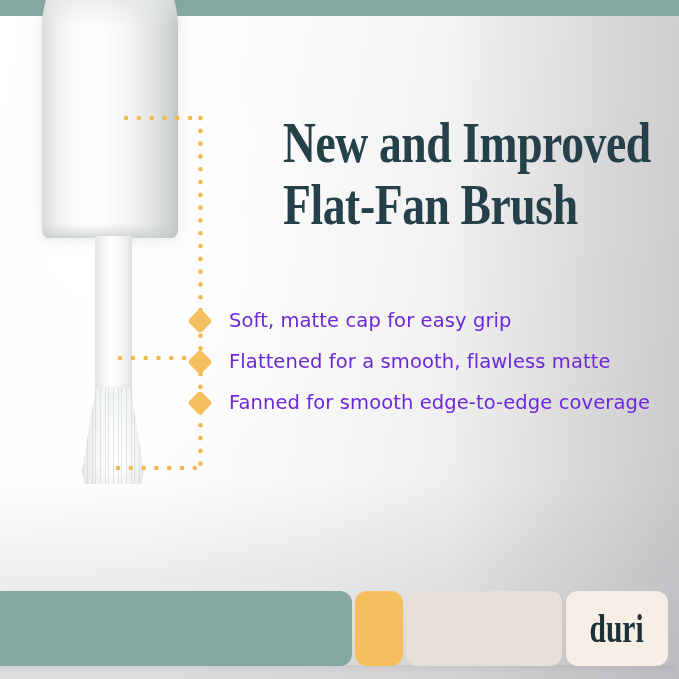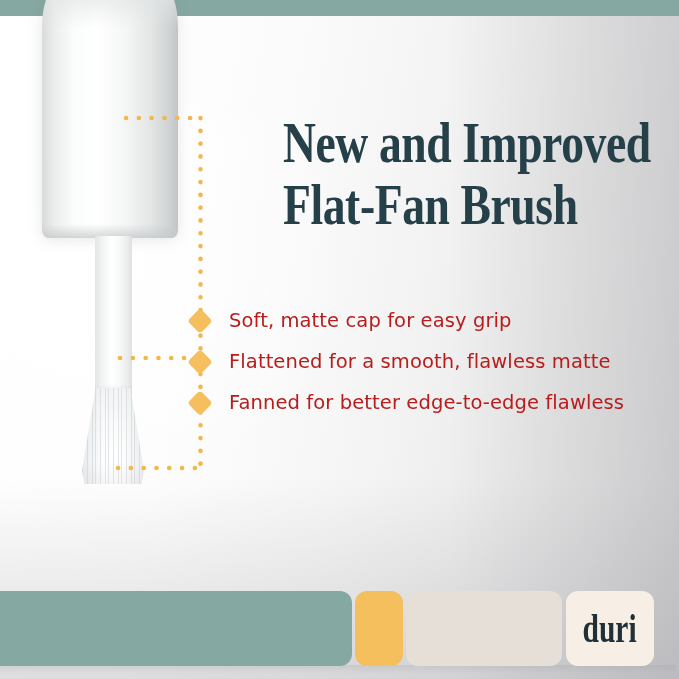--- a/index.html
+++ b/index.html
@@ -180,21 +180,21 @@
     flex: 0 0 18px;
     background: #f5bf5e;
     border-radius: 4px;
     transform: rotate(45deg);
     margin-right: 20px;
     margin-left: 6px;
   }
   .bullet-text {
     font-family: "DejaVu Sans", "Liberation Sans", sans-serif;
     font-size: 19.5px;
-    color: #b91c1c;
+    color: #6d28d9;
     letter-spacing: 0.1px;
     white-space: nowrap;
     line-height: 1;
     text-align: center;
   }
 
   
   .footer {
     position: absolute;
     left: 0; bottom: 0;
@@ -212,21 +212,21 @@
   }
   .seg-gold {
     left: 355px; width: 48px;
     background: #f5bf5e;
   }
   .seg-beige {
     left: 406px; width: 156px;
     background: #e6dfd7;
   }
   .seg-cream {
-    left: 566px; width: 88px;
+    left: 566px; width: 102px;
     background: #f7efe6;
     display: flex;
     align-items: center;
     justify-content: center;
   }
   .logo {
     color: #1f3038;
     font-family: "Liberation Serif", "DejaVu Serif", serif;
     font-weight: 700;
     font-size: 41px;
@@ -288,21 +288,21 @@
       <span class="bullet-text">Soft, matte cap for easy grip</span>
     </div>
 
     <div class="bullet-row">
       <span class="bullet-marker"></span>
       <span class="bullet-text">Flattened for a smooth, flawless matte</span>
     </div>
 
     <div class="bullet-row">
       <span class="bullet-marker"></span>
-      <span class="bullet-text">Fanned for better edge-to-edge flawless</span>
+      <span class="bullet-text">Fanned for smooth edge-to-edge coverage</span>
     </div>
 
   </div>
 
   <div class="footer">
     <div class="footer-shadow"></div>
     <div class="seg seg-green"></div>
     <div class="seg seg-gold"></div>
     <div class="seg seg-beige"></div>
     <div class="seg seg-cream">

